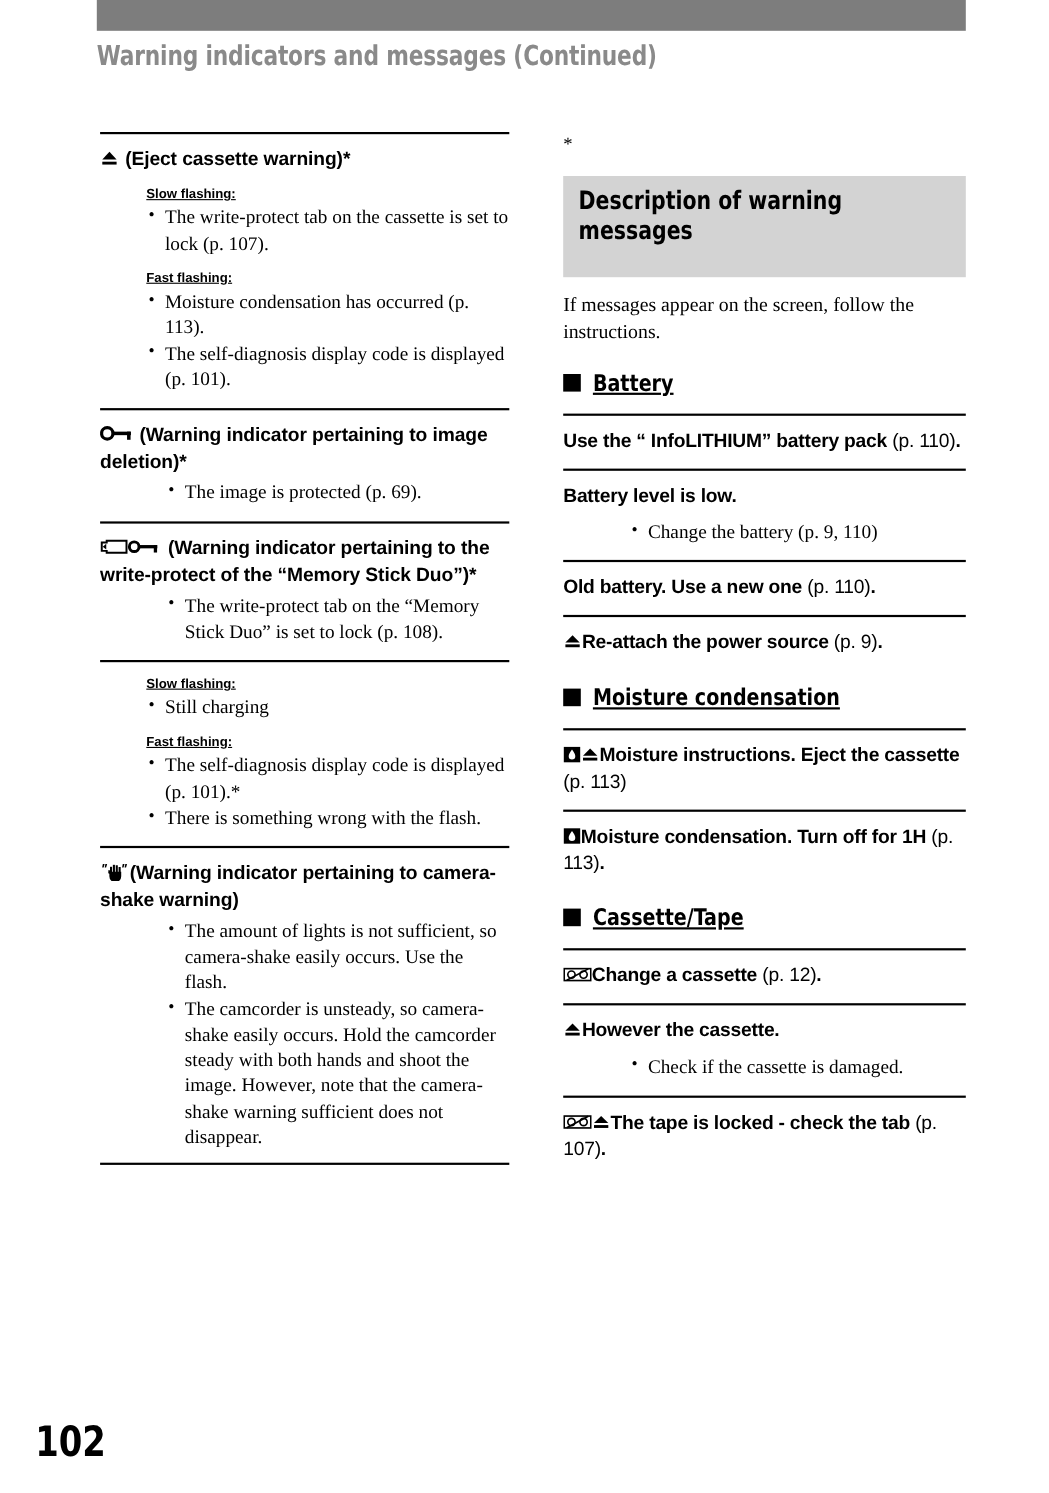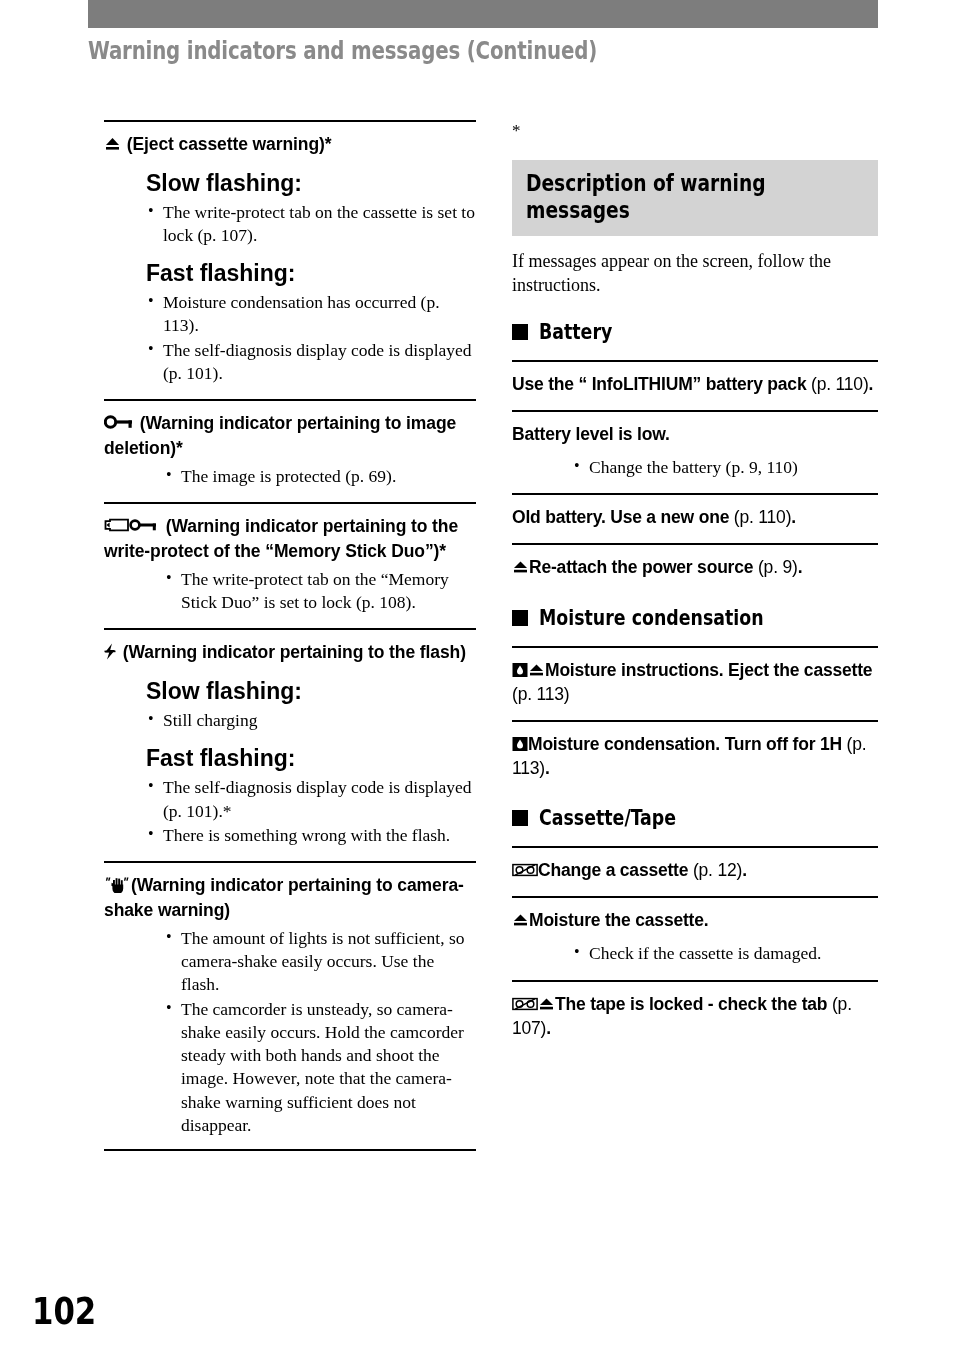--- a/index.html
+++ b/index.html
@@ -39,21 +39,21 @@
     color: #8a8a8a;
     transform: scaleX(0.88);
     transform-origin: left center;
     white-space: nowrap;
   }
   
   .col {
     position: absolute;
     top: 120px;
   }
-  .col-left  { left: 104px;  width: 372px; }
+  .col-left  { left: 91px;  width: 372px; }
   .col-right { left: 512px; width: 366px; }
 
   hr.rule {
     border: none;
     border-top: 2px solid #000;
     margin: 0 0 10px 0;
     height: 0;
   }
   .rule-thin {
     border-top: 1.6px solid #000;
@@ -64,23 +64,24 @@
     font-family: "Liberation Sans", sans-serif;
     font-weight: bold;
     font-size: 17.5px;
     line-height: 1.42;
     margin: 0 0 4px 0;
     letter-spacing: -0.1px;
   }
   .sub-head {
     font-family: "Liberation Sans", sans-serif;
     font-weight: bold;
-    font-size: 23px;
+    font-size: 12px;
     line-height: 1.3;
     margin: 12px 0 2px 42px;
+    text-decoration: underline;
   }
   ul.bullets {
     margin: 0 0 2px 0;
     padding: 0;
     list-style: none;
   }
   ul.bullets.ind-1 { margin-left: 44px; }
   ul.bullets.ind-2 { margin-left: 62px; }
   ul.bullets li {
     position: relative;
@@ -108,21 +109,21 @@
     position: relative;
     margin: 0 0 40px 0;
   }
   .footnote .star {
     position: absolute;
     left: 0;
     top: 0;
   }
   .gray-box {
     background: #d3d3d3;
-    padding: 10px 14px 12px 14px;
+    padding: 10px 14px 28px 14px;
     margin: 4px 0 14px 0;
   }
   .gray-box-title {
     font-family: "DejaVu Sans Condensed", "Liberation Sans Narrow", "Liberation Sans", sans-serif;
     font-weight: bold;
     font-size: 23px;
     line-height: 1.18;
     transform: scaleX(0.9);
     transform-origin: left center;
   }
@@ -133,20 +134,21 @@
     margin: 0 0 22px 0;
   }
   .cat-head {
     font-family: "DejaVu Sans Condensed", "Liberation Sans Narrow", "Liberation Sans", sans-serif;
     font-weight: bold;
     font-size: 21px;
     margin: 0 0 16px 0;
     display: flex;
     align-items: center;
     gap: 11px;
+    text-decoration: underline;
   }
   .cat-head .sq {
     width: 16px;
     height: 16px;
     background: #000;
     display: inline-block;
     flex: none;
   }
   .cat-head .lbl {
     transform: scaleX(0.92);
@@ -236,24 +238,20 @@
               <rect x="35" y="6.5" width="17" height="3" fill="#000"></rect>
               <rect x="48.8" y="6.5" width="3" height="6.8" fill="#000"></rect>
             </svg></span><span> (Warning indicator pertaining to the write-protect of the “Memory Stick Duo”)*</span></div>
       <ul class="bullets ind-2">
         <li>The write-protect tab on the “Memory Stick Duo” is set to lock (p. 108).</li>
       </ul>
     </div>
 
     <div class="block">
       <hr class="rule">
-      <div class="ind-head"><span class="ico"><svg width="13" height="17" viewBox="0 0 13 17">
-              <polygon points="8,0.5 1,9.5 5.2,9.5 3,16.5 11,7 6.2,7" fill="#000"></polygon>
-              <rect x="0.5" y="7.6" width="11" height="1.6" fill="#000"></rect>
-            </svg></span><span> (Warning indicator pertaining to the flash)</span></div>
 
       <div class="sub-head">Slow flashing:</div>
       <ul class="bullets ind-1">
         <li>Still charging</li>
       </ul>
 
       <div class="sub-head">Fast flashing:</div>
       <ul class="bullets ind-1">
         <li>The self-diagnosis display code is displayed (p. 101).*</li>
         <li>There is something wrong with the flash.</li>
@@ -365,21 +363,21 @@
               <circle cx="18.5" cy="8" r="3.3" fill="none" stroke="#000" stroke-width="1.5"></circle>
               <line x1="3.2" y1="13.2" x2="22.8" y2="2.8" stroke="#000" stroke-width="1.5"></line>
             </svg></span><span>Change a cassette</span> <span class="pg">(p. 12)</span><span>.</span></div>
     </div>
 
     <div class="msg-block">
       <hr class="rule rule-thin">
       <div class="msg"><span class="ico ico-tight"><svg width="17" height="16" viewBox="0 0 17 16">
               <polygon points="8.5,2.5 15,9 2,9" fill="#000"></polygon>
               <rect x="2" y="10.8" width="13" height="2.6" fill="#000"></rect>
-            </svg></span><span>Moisture the cassette.</span></div>
+            </svg></span><span>However the cassette.</span></div>
       <ul class="bullets ind-2">
         <li>Check if the cassette is damaged.</li>
       </ul>
     </div>
 
     <div class="msg-block">
       <hr class="rule rule-thin">
       <div class="msg"><span class="ico ico-tight"><svg width="26" height="16" viewBox="0 0 26 16">
               <rect x="0.9" y="2.6" width="24.2" height="10.8" fill="none" stroke="#000" stroke-width="1.5"></rect>
               <circle cx="7.5" cy="8" r="3.3" fill="none" stroke="#000" stroke-width="1.5"></circle>

